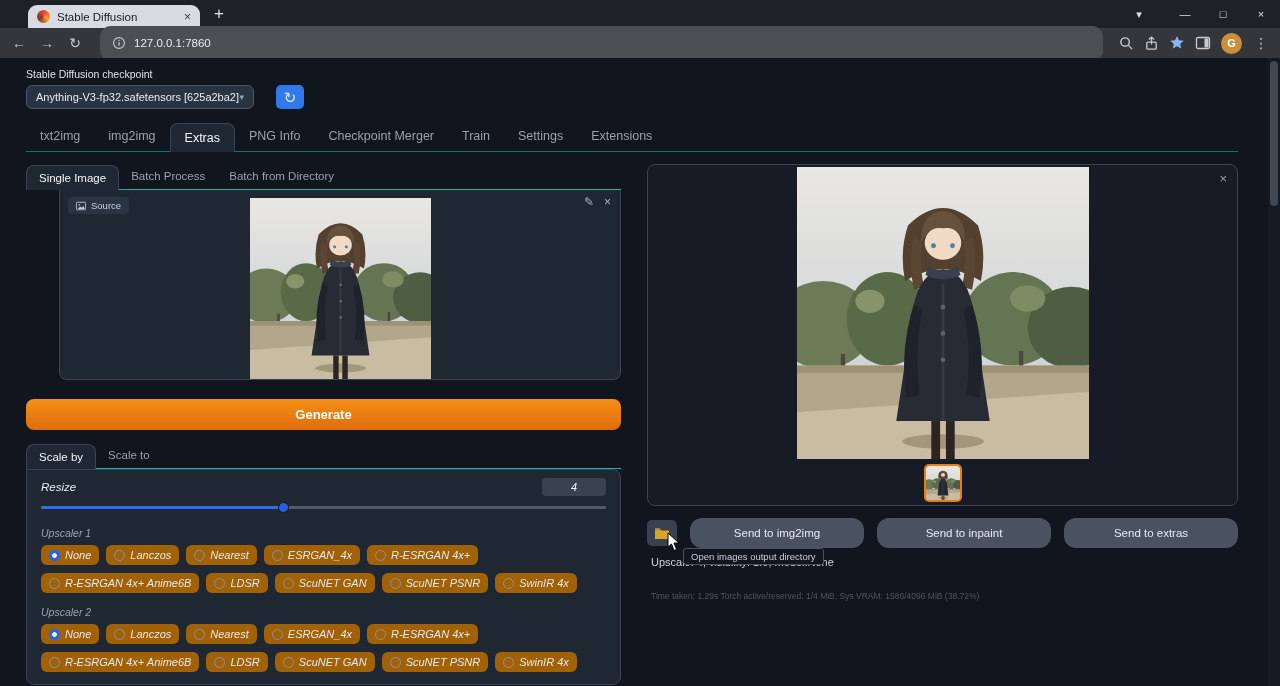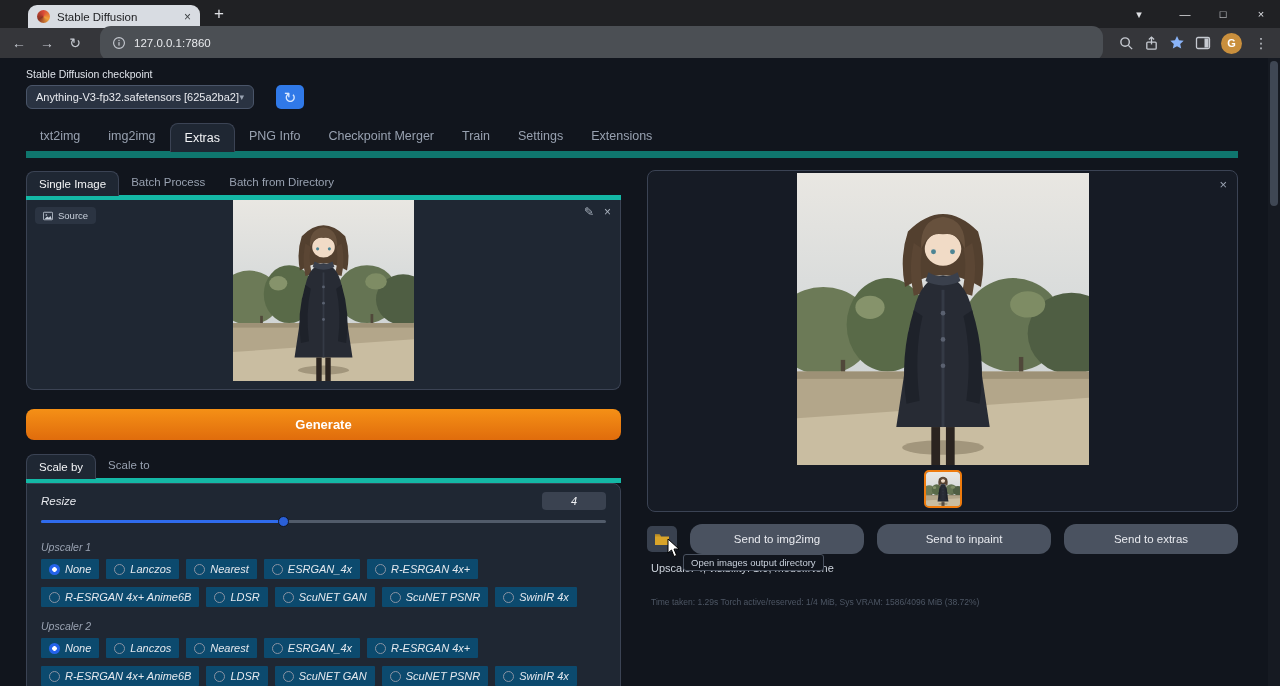--- a/index.html
+++ b/index.html
@@ -34,36 +34,36 @@
 
   .ckpt-label { font-size:10.5px; color:#dfe3ea; }
   .ckpt-row { display:flex; align-items:center; gap:22px; margin-top:5px; }
   .ckpt-select { width:228px; height:24px; background:#2a3342; border:1px solid #4a5569; border-radius:6px;
                  display:flex; align-items:center; justify-content:space-between; padding:0 9px;
                  font-size:11px; color:#e8eaef; cursor:pointer; }
   .chevg { color:#9aa3b2; font-size:9px; }
   .refresh-btn { width:28px; height:24px; border:none; border-radius:5px; background:#3079e8; color:#d8e7ff;
                  font-size:15px; line-height:1; cursor:pointer; }
 
-  .main-tabs { display:flex; margin-top:13px; border-bottom:7px solid #0f766e; }
+  .main-tabs { display:flex; margin-top:13px; border-bottom:1px solid #0f766e; }
   .main-tab { padding:7px 14px; font-size:12.5px; color:#98a1b0; cursor:pointer; }
   .main-tab.active { color:#f3f4f6; background:#1f2733; border:1px solid #3b4354; border-bottom:none;
                      border-radius:8px 8px 0 0; position:relative; top:1px; }
 
   .content { display:flex; gap:26px; margin-top:12px; align-items:flex-start; }
   .col-left { width:595px; }
   .col-right { width:591px; position:relative; }
 
-  .sub-tabs { display:flex; border-bottom:5px solid #14b8a6; }
+  .sub-tabs { display:flex; border-bottom:1px solid #14b8a6; }
   .sub-tab { padding:6px 12px; font-size:11.5px; color:#98a1b0; cursor:pointer; }
   .sub-tab.active { color:#f3f4f6; background:#1f2733; border:1px solid #3b4354; border-bottom:none;
                     border-radius:8px 8px 0 0; position:relative; top:1px; }
 
   .dropzone { height:190px; background:#1f2733; border:1px solid #3b4354; border-top:none;
-              border-radius:0 0 8px 8px; position:relative; display:flex; align-items:flex-start; justify-content:center; }
+              border-radius:0 0 8px 8px; position:relative; display:flex; align-items:flex-end; justify-content:center;margin-left:33px; }
   .src-chip { position:absolute; top:7px; left:8px; background:#2b3442; border-radius:4px; padding:3px 8px;
               display:flex; align-items:center; gap:5px; font-size:9.5px; color:#c8d0db; }
   .img-tools { position:absolute; top:5px; right:9px; display:flex; gap:10px; color:#aab3bf; font-size:12px; }
   .art-src { width:181px; height:181px; display:block; }
 
   .generate { display:block; width:100%; margin-top:19px; height:31px; border:none; border-radius:8px;
               background:linear-gradient(180deg,#f59016,#e06c0c); color:#fff; font-size:13px; font-weight:700;
               font-family:inherit; cursor:pointer; }
 
   .scaletabs { margin-top:13px; }
@@ -74,21 +74,21 @@
          display:flex; align-items:center; justify-content:center; cursor:text; }
   .slider { position:relative; height:13px; margin-top:5px; cursor:pointer; }
   .slider-track { position:absolute; top:5px; left:0; right:0; height:3px; border-radius:2px; background:#515b6a; }
   .slider-fill { position:absolute; top:5px; left:0; width:43%; height:3px; border-radius:2px; background:#2f6bed; }
   .slider-thumb { position:absolute; top:1px; left:calc(43% - 6px); width:11px; height:11px; border-radius:50%;
                   background:#2a5fd6; border:1px solid #0f1725; }
 
   .ups { margin-top:13px; }
   .ups-label { font-size:10.5px; color:#9aa3b2; }
   .chips { display:flex; flex-wrap:wrap; gap:8px 7px; margin-top:6px; }
-  .chip { display:flex; align-items:center; gap:5px; background:#0c4a6e; border-radius:1px; padding:4px 8px;
+  .chip { display:flex; align-items:center; gap:5px; background:#a16207; border-radius:6px; padding:4px 8px;
           font-size:11px; color:#e4e8ee; cursor:pointer; white-space:nowrap; }
   .radio { width:11px; height:11px; border-radius:50%; border:1px solid #8a93a3; flex:none; }
   .radio.checked { border:none; background:radial-gradient(circle,#fff 0,#fff 2px,#2563eb 2.6px); }
 
   .gallery { height:342px; background:#161b25; border:1px solid #3b4354; border-radius:8px; position:relative;
              display:flex; flex-direction:column; align-items:center; }
   .gal-close { position:absolute; top:6px; right:10px; color:#9aa3b2; font-size:13px; cursor:pointer; }
   .art-main { width:292px; height:292px; display:block; margin-top:2px; }
   .thumbrow { margin-top:5px; }
   .thumb { width:38px; height:38px; border:2px solid #ef7b0d; border-radius:5px; overflow:hidden; background:#000; cursor:pointer; }

